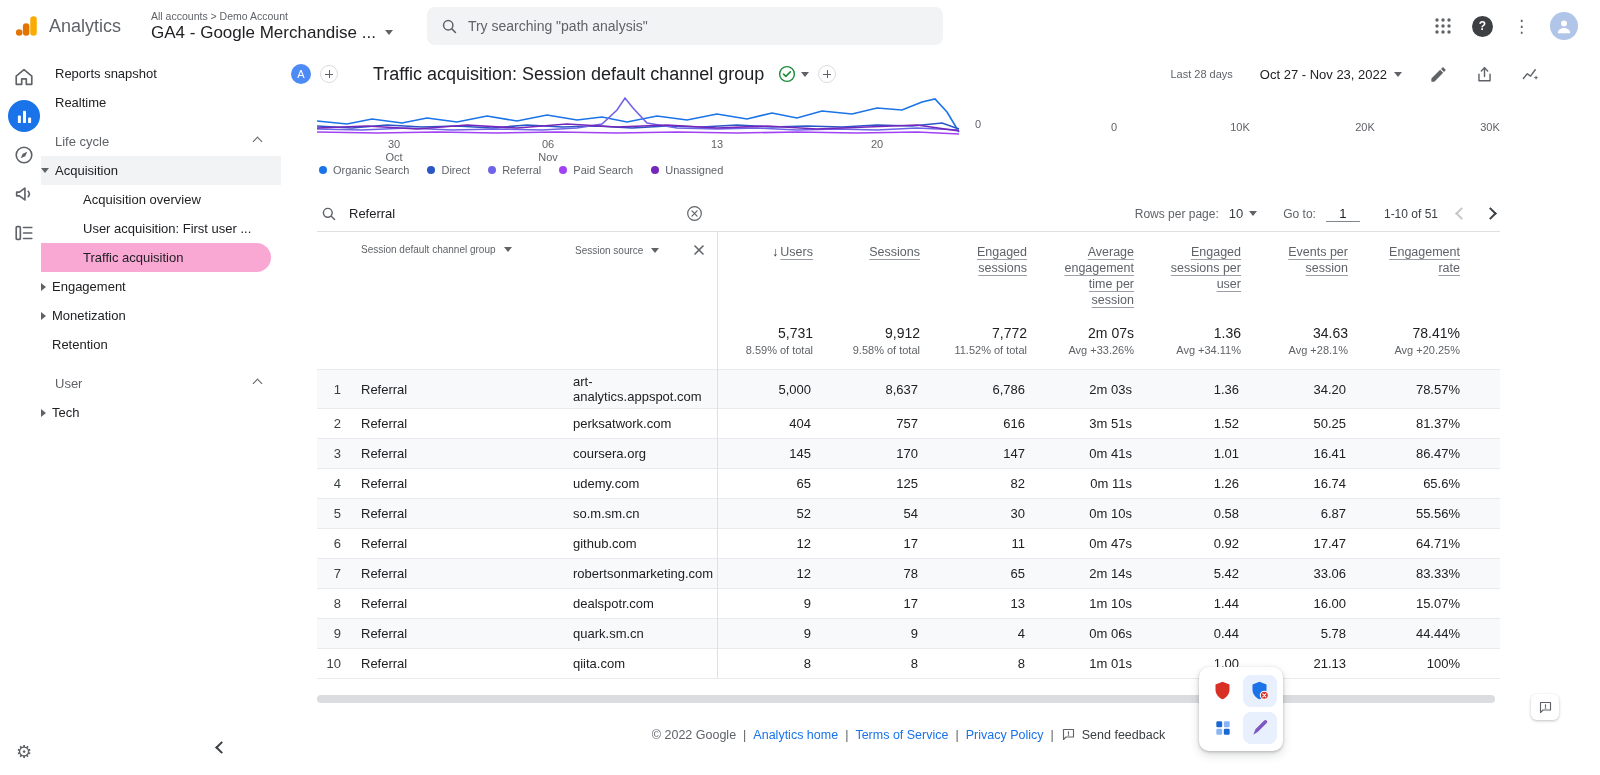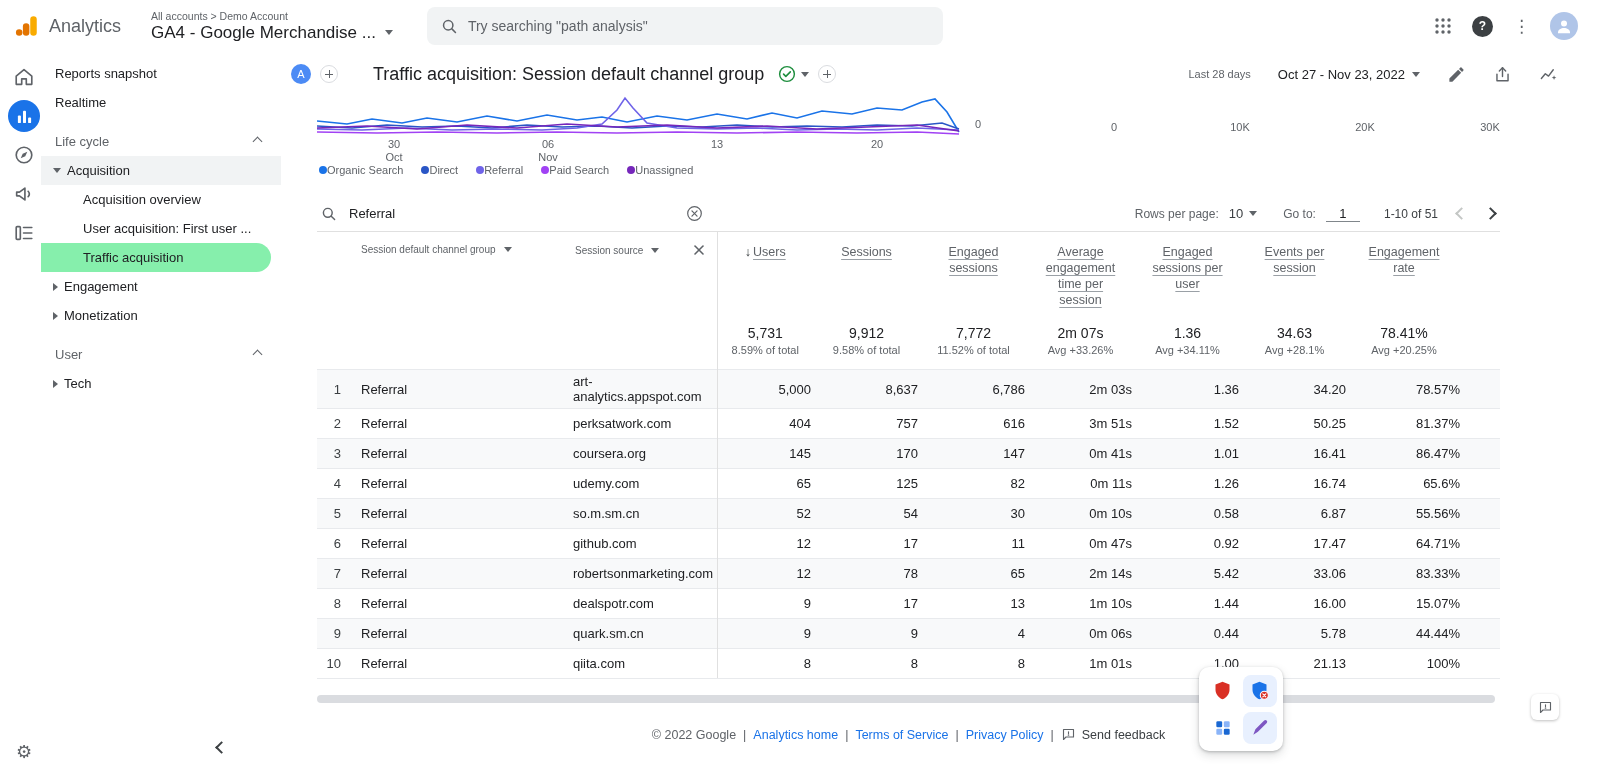--- a/index.html
+++ b/index.html
@@ -24,23 +24,23 @@
 
   
   .rail{position:absolute;left:0;top:52px;bottom:0;width:48px;display:flex;flex-direction:column;align-items:center;padding-top:9px;gap:7px;background:#fff;z-index:20}
   .rail-btn{width:32px;height:32px;display:flex;align-items:center;justify-content:center;border-radius:50%;cursor:pointer}
   .rail-btn.selected{background:#1a73e8}
   .rail-gear{position:absolute;bottom:12px;font-size:18px;color:#5f6368;cursor:pointer}
 
   
   .sidenav{position:absolute;left:41px;top:52px;bottom:0;width:240px;padding-top:7px;background:#fff;z-index:20}
   .nav-item{height:29px;display:flex;align-items:center;padding-left:14px;cursor:pointer;color:#202124;font-size:13px}
-  .nav-item.expandable{padding-left:12px;gap:6px}
+  .nav-item.expandable{padding-left:0;gap:6px}
   .nav-item.lvl2{padding-left:42px}
-  .nav-item.selected{background:#86efac;border-radius:0 16px 16px 0;width:230px}
+  .nav-item.selected{background:#f9a8d4;border-radius:0 16px 16px 0;width:230px}
   .nav-item.parent-open{background:#f1f3f4}
   .nav-section{height:30px;display:flex;align-items:center;justify-content:space-between;padding:0 20px 0 14px;color:#5f6368;margin-top:9px;cursor:pointer}
   .nav-collapse{position:absolute;bottom:14px;left:170px;padding:6px;cursor:pointer}
 
   
   .tri-down{width:0;height:0;border-left:4px solid transparent;border-right:4px solid transparent;border-top:5px solid #5f6368;display:inline-block}
   .tri-right{width:0;height:0;border-top:4px solid transparent;border-bottom:4px solid transparent;border-left:5px solid #5f6368;display:inline-block}
   .chev{width:7px;height:7px;border-right:1.7px solid #5f6368;border-bottom:1.7px solid #5f6368;display:inline-block}
   .chev-up{transform:rotate(-135deg)}
   .chev-left{transform:rotate(135deg)}
@@ -52,35 +52,35 @@
   
   .main{position:absolute;left:288px;top:52px;right:0;bottom:0;background:#fff}
   .report-head{height:44px;display:flex;align-items:center;padding-left:2px}
   .badge-a{width:20px;height:20px;border-radius:50%;background:#4c8bf5;color:#fff;font-size:11px;display:flex;align-items:center;justify-content:center;margin-left:1px}
   .plus-btn{width:18px;height:18px;border:1px solid #dadce0;border-radius:50%;margin-left:9px;position:relative;cursor:pointer}
   .plus-btn::before,.plus-btn::after{content:"";position:absolute;background:#5f6368}
   .plus-btn::before{left:4px;right:4px;top:7.5px;height:1.4px}
   .plus-btn::after{top:4px;bottom:4px;left:7.5px;width:1.4px}
   .report-title{margin-left:35px;font-size:18px;color:#202124}
   .verified{margin-left:14px;display:flex;align-items:center;gap:5px;cursor:pointer}
-  .head-right{margin-left:auto;display:flex;align-items:center;gap:27px;padding-right:42px}
+  .head-right{margin-left:auto;display:flex;align-items:center;gap:27px;padding-right:60px}
   .date-label{font-size:11px;color:#5f6368}
   .date-range{font-size:13px;color:#202124;display:flex;align-items:center;gap:7px;cursor:pointer}
   .icon-btn{cursor:pointer;display:flex;align-items:center}
 
   
   .chart-wrap{position:relative;height:100px;margin-left:29px}
   .linechart{position:absolute;left:0;top:0;width:643px;height:40px;overflow:hidden}
   .xtick{position:absolute;top:42px;transform:translateX(-50%);text-align:center;font-size:11px;color:#5f6368;line-height:13px}
   .xt1{left:77px}.xt2{left:231px}.xt3{left:400px}.xt4{left:560px}
   .yzero{position:absolute;left:658px;top:22px;font-size:11px;color:#5f6368}
   .bar-tick{position:absolute;top:25px;transform:translateX(-50%);font-size:11px;color:#5f6368}
   .bt1{left:797px}.bt2{left:923px}.bt3{left:1048px}.bt4{left:1173px}
   .legend{position:absolute;left:2px;top:68px;display:flex;align-items:center;gap:18px}
-  .legend-item{display:flex;align-items:center;font-size:11px;color:#5f6368}
+  .legend-item{display:flex;align-items:center;gap:6px;font-size:11px;color:#5f6368}
   .ldot{width:8px;height:8px;border-radius:50%;display:inline-block}
 
   
   .toolbar{margin-left:29px;width:1183px;height:36px;display:flex;align-items:center;border-bottom:1px solid #e0e0e0}
   .tsearch{width:400px;display:flex;align-items:center;gap:12px;padding-left:4px}
   .tsearch input{flex:1;border:none;outline:none;background:transparent;font-size:13px;color:#202124;font-family:inherit}
   .clear-btn{cursor:pointer;display:flex;margin-right:14px}
   .pager{margin-left:auto;display:flex;align-items:center;gap:10px;font-size:12px;color:#5f6368}
   .rpp-val{color:#3c4043;font-size:13px;display:flex;align-items:center;gap:6px;margin-right:16px;cursor:pointer}
   .goto-input{width:34px;border:none;border-bottom:1px solid #80868b;text-align:center;font-size:13px;color:#202124;outline:none;background:transparent;font-family:inherit}
@@ -90,21 +90,21 @@
   
   table{border-collapse:collapse;table-layout:fixed;width:1183px;margin-left:29px;font-size:13px}
   thead th{font-weight:normal;vertical-align:top;padding-top:12px;text-align:left}
   .c-num{text-align:right;color:#3c4043;padding-right:10px}
   th.c-num{padding-right:10px}
   .c-dim{color:#5f6368;font-size:10px;padding-left:10px}
   .c-divider{border-right:1px solid #e0e0e0}
   .dim-inner{display:inline-flex;align-items:center;gap:8px}
   .dim-inner.full{display:flex;padding-right:12px}
   .x-btn{margin-left:auto;cursor:pointer;display:flex}
-  .c-met{text-align:center}
+  .c-met{text-align:right}
   .met-wrap{display:inline-block;max-width:82px;color:#5f6368;font-size:12.5px;line-height:16px;cursor:pointer}
   .met-label{text-decoration:underline;text-decoration-color:#9aa0a6;text-underline-offset:3px}
   .sort-arrow{color:#3c4043;margin-right:2px}
   td.tot{padding:17px 0 13px;vertical-align:top}
   .tot-num{font-size:14px;color:#202124}
   .tot-sub{font-size:11px;color:#5f6368;margin-top:3px}
   tbody td{border-top:1px solid #e8eaed;height:30px;padding:4px 0;color:#202124}
   tbody tr:nth-child(odd){background:#f8f9fa}
   tbody tr:last-child td{border-bottom:1px solid #e8eaed}
   .c-chan{padding-left:10px}
@@ -236,20 +236,24 @@
       <span>Traffic acquisition</span>
     </div>
 
   <div class="nav-item expandable">
     <i class="tri-right"></i>
     <span>Engagement</span>
   </div>
   <div class="nav-item expandable">
     <i class="tri-right"></i>
     <span>Monetization</span>
+  </div>
+  <div class="nav-item expandable">
+    <i style="width:5px"></i>
+    <span>Retention</span>
   </div>
 
   <div class="nav-section">
     <span>User</span>
     <i class="chev chev-up"></i>
   </div>
 
   <div class="nav-item expandable">
     <i class="tri-right"></i>
     <span>Tech</span>

